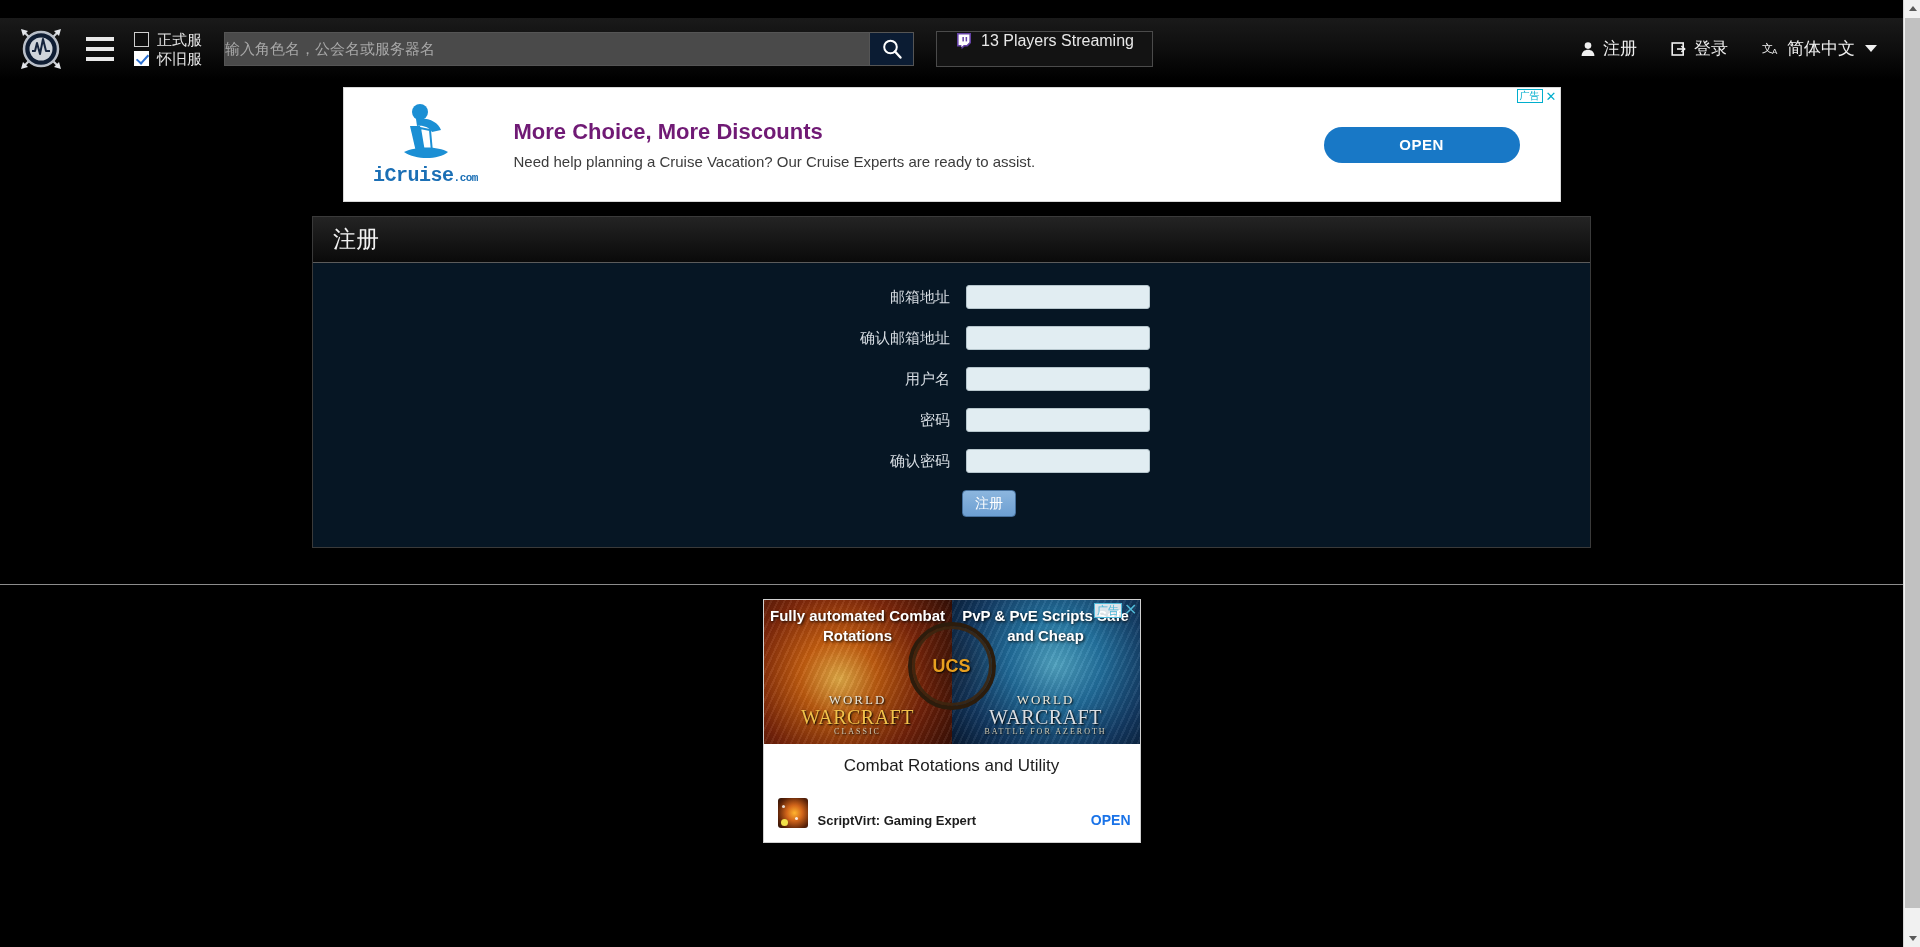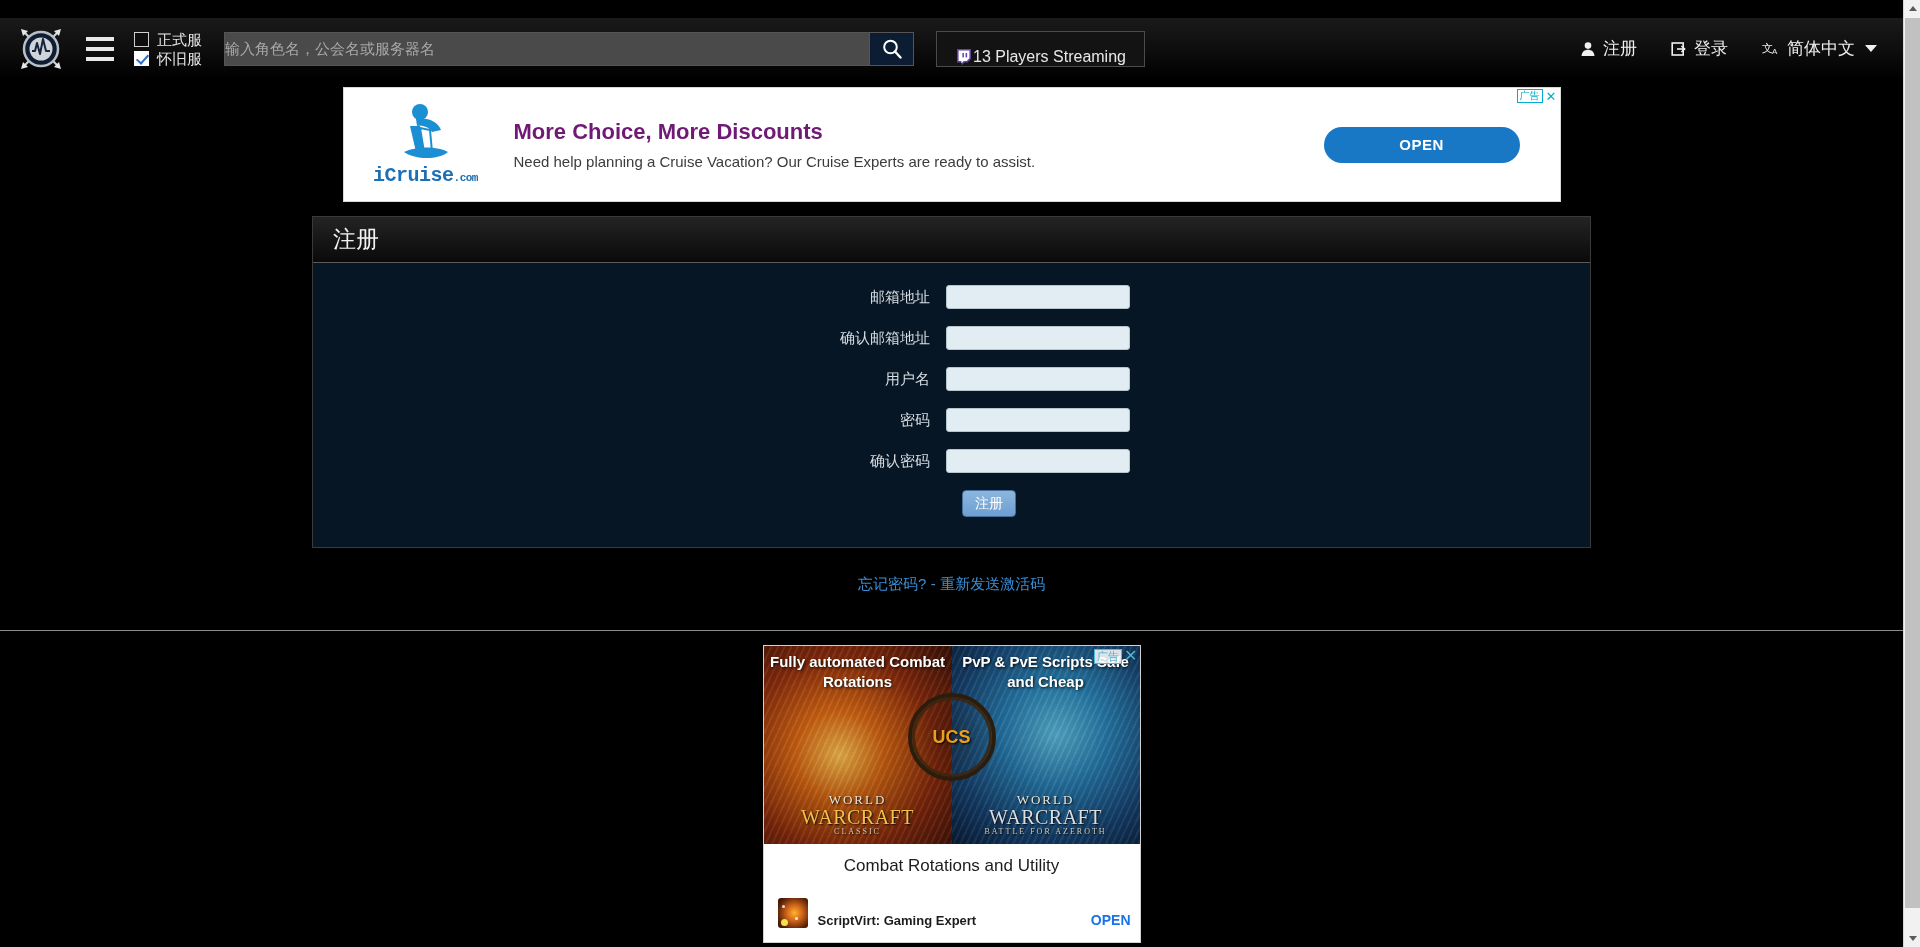--- a/index.html
+++ b/index.html
@@ -94,21 +94,21 @@
     display: flex; align-items: center; justify-content: center;
     cursor: pointer;
   }
 
   .twitch-btn {
     margin-left: 22px;
     height: 36px;
     padding: 0 18px;
     border: 1px solid #4b4b4b;
     background: #131313;
-    display: flex; align-items: flex-end; gap: 0;
+    display: flex; align-items: flex-start; gap: 8px;
     cursor: pointer; flex: none;
   }
   .twitch-label { color: #e8e8e8; font-size: 16px; white-space: nowrap; }
 
   .topbar-right {
     margin-left: auto;
     margin-right: 26px;
     display: flex; align-items: center; gap: 34px;
   }
   .tb-item {
@@ -179,20 +179,21 @@
   }
   .panel-title { color: #f2f2f2; font-size: 23px; }
   .panel-body {
     background: #061624;
     padding: 22px 0 30px 0;
   }
 
   .form-row {
     display: flex; align-items: center;
     margin-bottom: 17px;
+    margin-left: 20px;
   }
   .form-label {
     width: 633px;
     text-align: right;
     padding-right: 16px;
     color: #d7dde3;
     font-size: 15px;
   }
   .form-input {
     width: 184px; height: 24px;
@@ -241,21 +242,21 @@
     background: #000;
   }
   .ad-card {
     position: relative;
     width: 378px;
     background: #fff;
     border: 1px solid #d0d0d0;
   }
   .ad-card-img {
     position: relative;
-    height: 198px;
+    height: 144px;
     display: flex;
     overflow: hidden;
   }
   .ad-half { flex: 1; position: relative; overflow: hidden; }
   .ad-half.left {
     background:
       radial-gradient(circle at 40% 55%, rgba(255,210,90,0.75) 0%, rgba(232,120,20,0.6) 28%, rgba(120,35,10,0.85) 62%, rgba(45,12,5,0.95) 100%),
       linear-gradient(160deg, #b34a10 0%, #7a2c08 50%, #3a1304 100%);
   }
   .ad-half.right {
@@ -513,25 +514,20 @@
         </div>
 
         <div class="form-actions">
           <div class="spacer-633"></div>
           <button class="submit-btn">注册</button>
         </div>
 
       </div>
     </div>
 
-    <div class="links-row">
-      <a href="#">忘记密码?</a>
-      <span class="sep">-</span>
-      <a href="#">重新发送激活码</a>
-    </div>
 
     <div class="divider"></div>
 
     <div id="ad-bottom-zone">
       <div class="ad-card">
 
         <div class="ad-card-choices">
           <span class="adtag">广告</span>
           <span class="adx">✕</span>
         </div>

